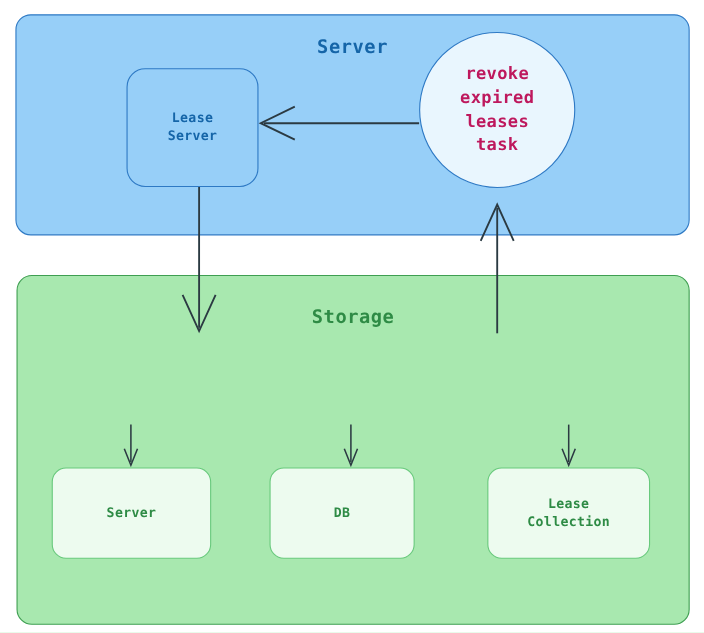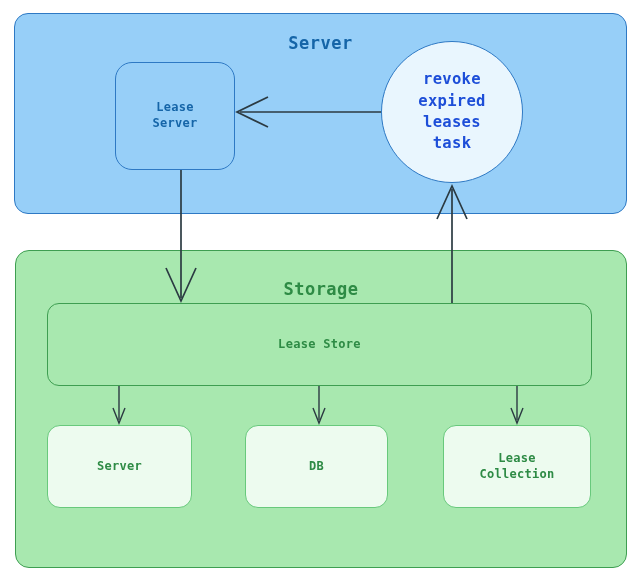--- a/index.html
+++ b/index.html
@@ -97,27 +97,27 @@
     width: 120px;
     height: 108px;
     background: #97CFF8;
     border: 1.6px solid #2E79C4;
     border-radius: 17px;
     color: #1565A8;
   }
 
   #revoke-task-node {
     left: 381px;
-    top: 41px;
+    top: 29px;
     width: 142px;
     height: 142px;
     background: #E9F6FE;
     border: 1.6px solid #2E79C4;
     border-radius: 50%;
-    color: #1d4ed8;
+    color: #be185d;
     font-size: 15.5px;
     line-height: 1.38;
   }
 
   #lease-store-node {
     left: 47px;
     top: 303px;
     width: 545px;
     height: 83px;
     background: #A8E8AF;
@@ -128,21 +128,21 @@
 
   .leaf-node {
     background: #EDFBEF;
     border: 1.4px solid #68C97C;
     border-radius: 13px;
     color: #2E8B45;
     top: 425px;
     height: 83px;
   }
   #index-node        { left: 47px;  width: 145px; }
-  #db-node           { left: 245px; width: 143px; }
+  #db-node           { left: 245px; width: 132px; }
   #lease-collection-node { left: 443px; width: 148px; }
 </style>
 </head>
 <body>
 
 <div id="diagram-root">
 
   <div class="cluster" id="server-cluster">
     <div class="cluster-label" id="server-cluster-label">Server</div>
   </div>
@@ -188,21 +188,20 @@
   </svg>
 
   <div class="node" id="lease-server-node">Lease
 Server</div>
 
   <div class="node" id="revoke-task-node">revoke
 expired
 leases
 task</div>
 
-  <div class="node" id="lease-store-node">Lease Store</div>
 
   <div class="node leaf-node" id="index-node">Server</div>
 
   <div class="node leaf-node" id="db-node">DB</div>
 
   <div class="node leaf-node" id="lease-collection-node">Lease
 Collection</div>
 
 </div>
 

